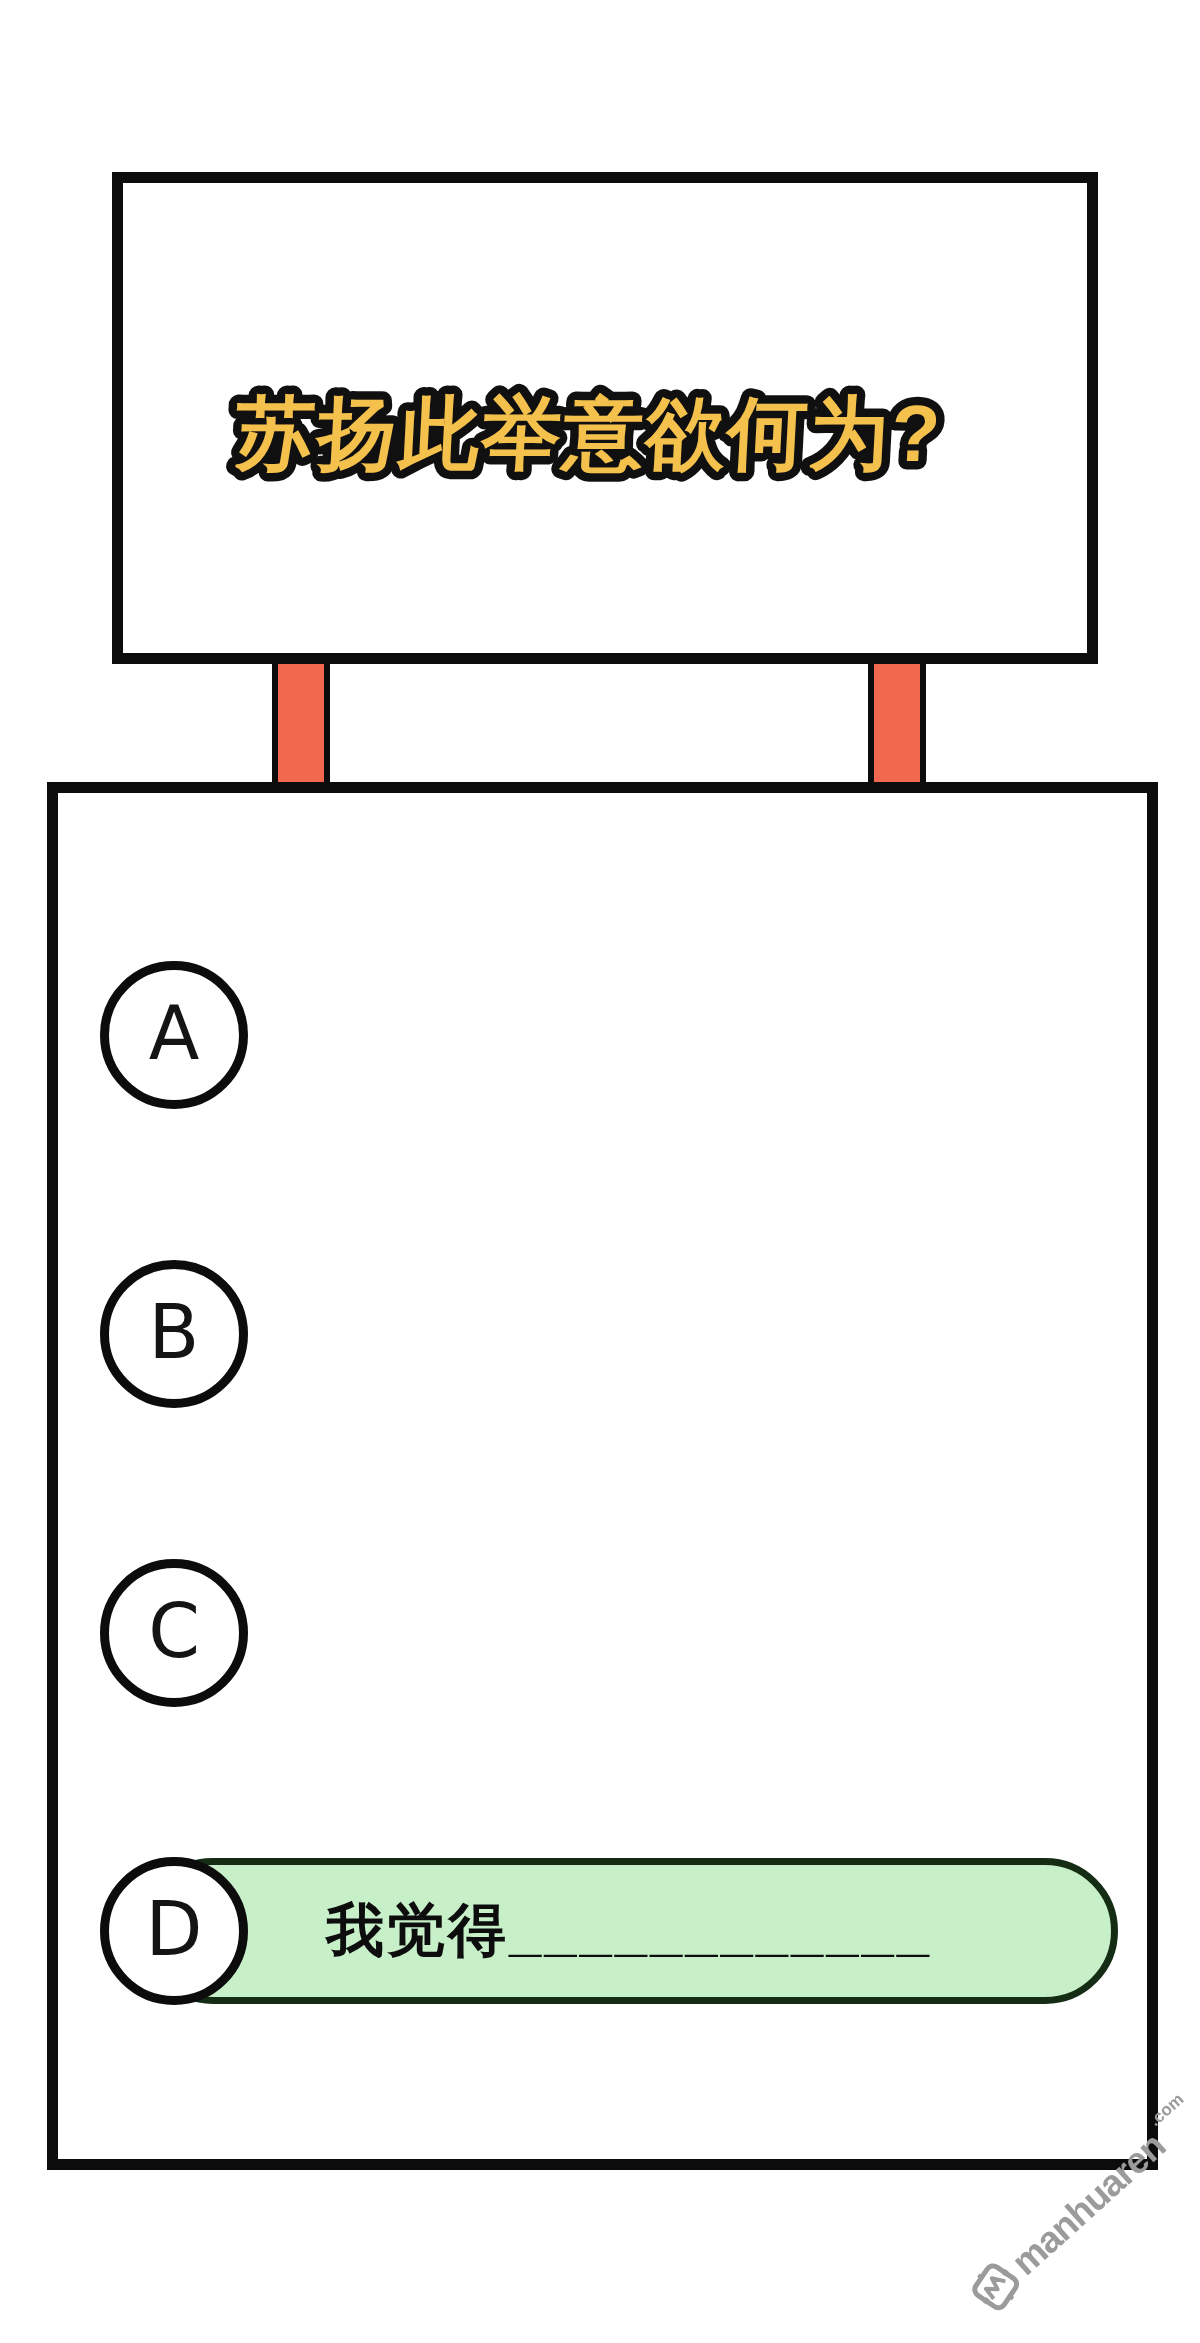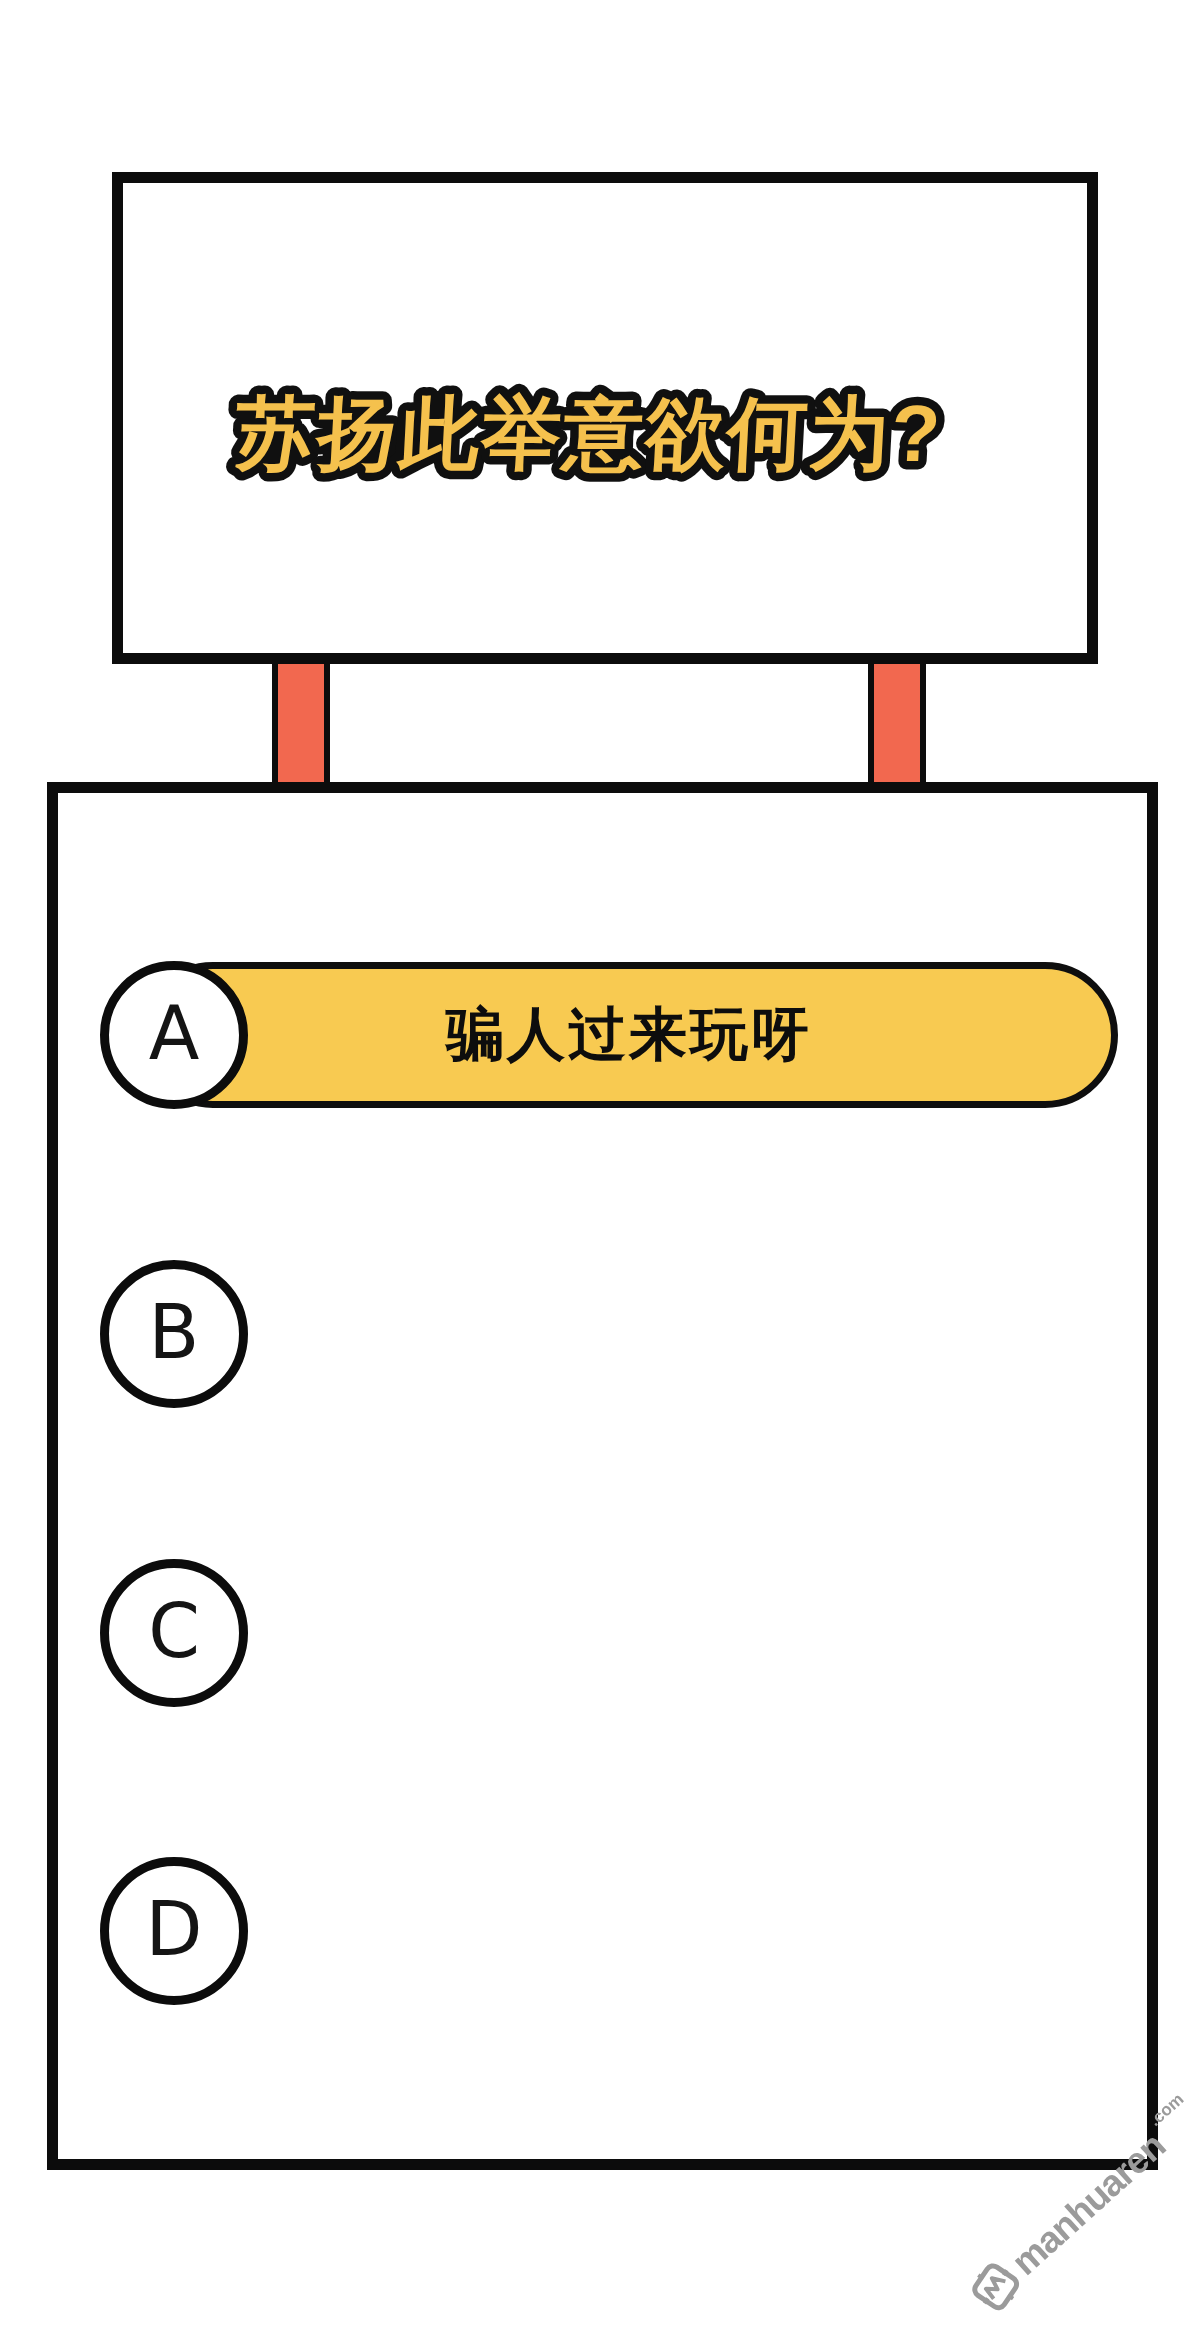--- a/index.html
+++ b/index.html
@@ -93,41 +93,41 @@
       <text x="480" y="108" text-anchor="middle" transform="skewX(-3)" fill="#F5C14D">苏扬此举意欲何为?</text>
     </svg>
   </div>
 
   <div class="post post-left" style="background: rgb(242, 104, 79);"></div>
   <div class="post post-right" style="background: rgb(242, 104, 79);"></div>
 
   <div class="options-box"></div>
 
   <div class="option opt-0" style="--fill: #F8CA51; --border: #0E0E0E;">
-    <div class="option-pill">
-      <span class="option-label">骗人过来玩呀</span>
-    </div>
     <div class="option-circle">
       <span class="option-letter">A</span>
     </div>
   </div>
 
   <div class="option opt-1" style="--fill: #9AD3F7; --border: #142C3D;">
     <div class="option-circle">
       <span class="option-letter">B</span>
     </div>
   </div>
 
   <div class="option opt-2" style="--fill: #FBCABF; --border: #511F16;">
     <div class="option-circle">
       <span class="option-letter">C</span>
     </div>
   </div>
 
   <div class="option opt-3" style="--fill: #C7EFC8; --border: #142D14;">
+    <div class="option-pill">
+      <span class="option-label">我觉得____________</span>
+    </div>
     <div class="option-circle">
       <span class="option-letter">D</span>
     </div>
   </div>
 
   <div class="watermark" style="color: rgb(155, 155, 155);">
     <svg class="wm-icon" width="46" height="46" viewBox="0 0 46 46">
       <rect x="6" y="6" width="34" height="34" rx="7" fill="none" stroke="#9b9b9b" stroke-width="5"></rect>
       <path d="M12 28 L16 16 L22 26 L28 15 L33 28" fill="none" stroke="#9b9b9b" stroke-width="4" stroke-linejoin="round"></path>
       <path d="M3 23 L9 23 M37 23 L43 23 M23 2 L23 8 M23 38 L23 44" stroke="#9b9b9b" stroke-width="4"></path>

